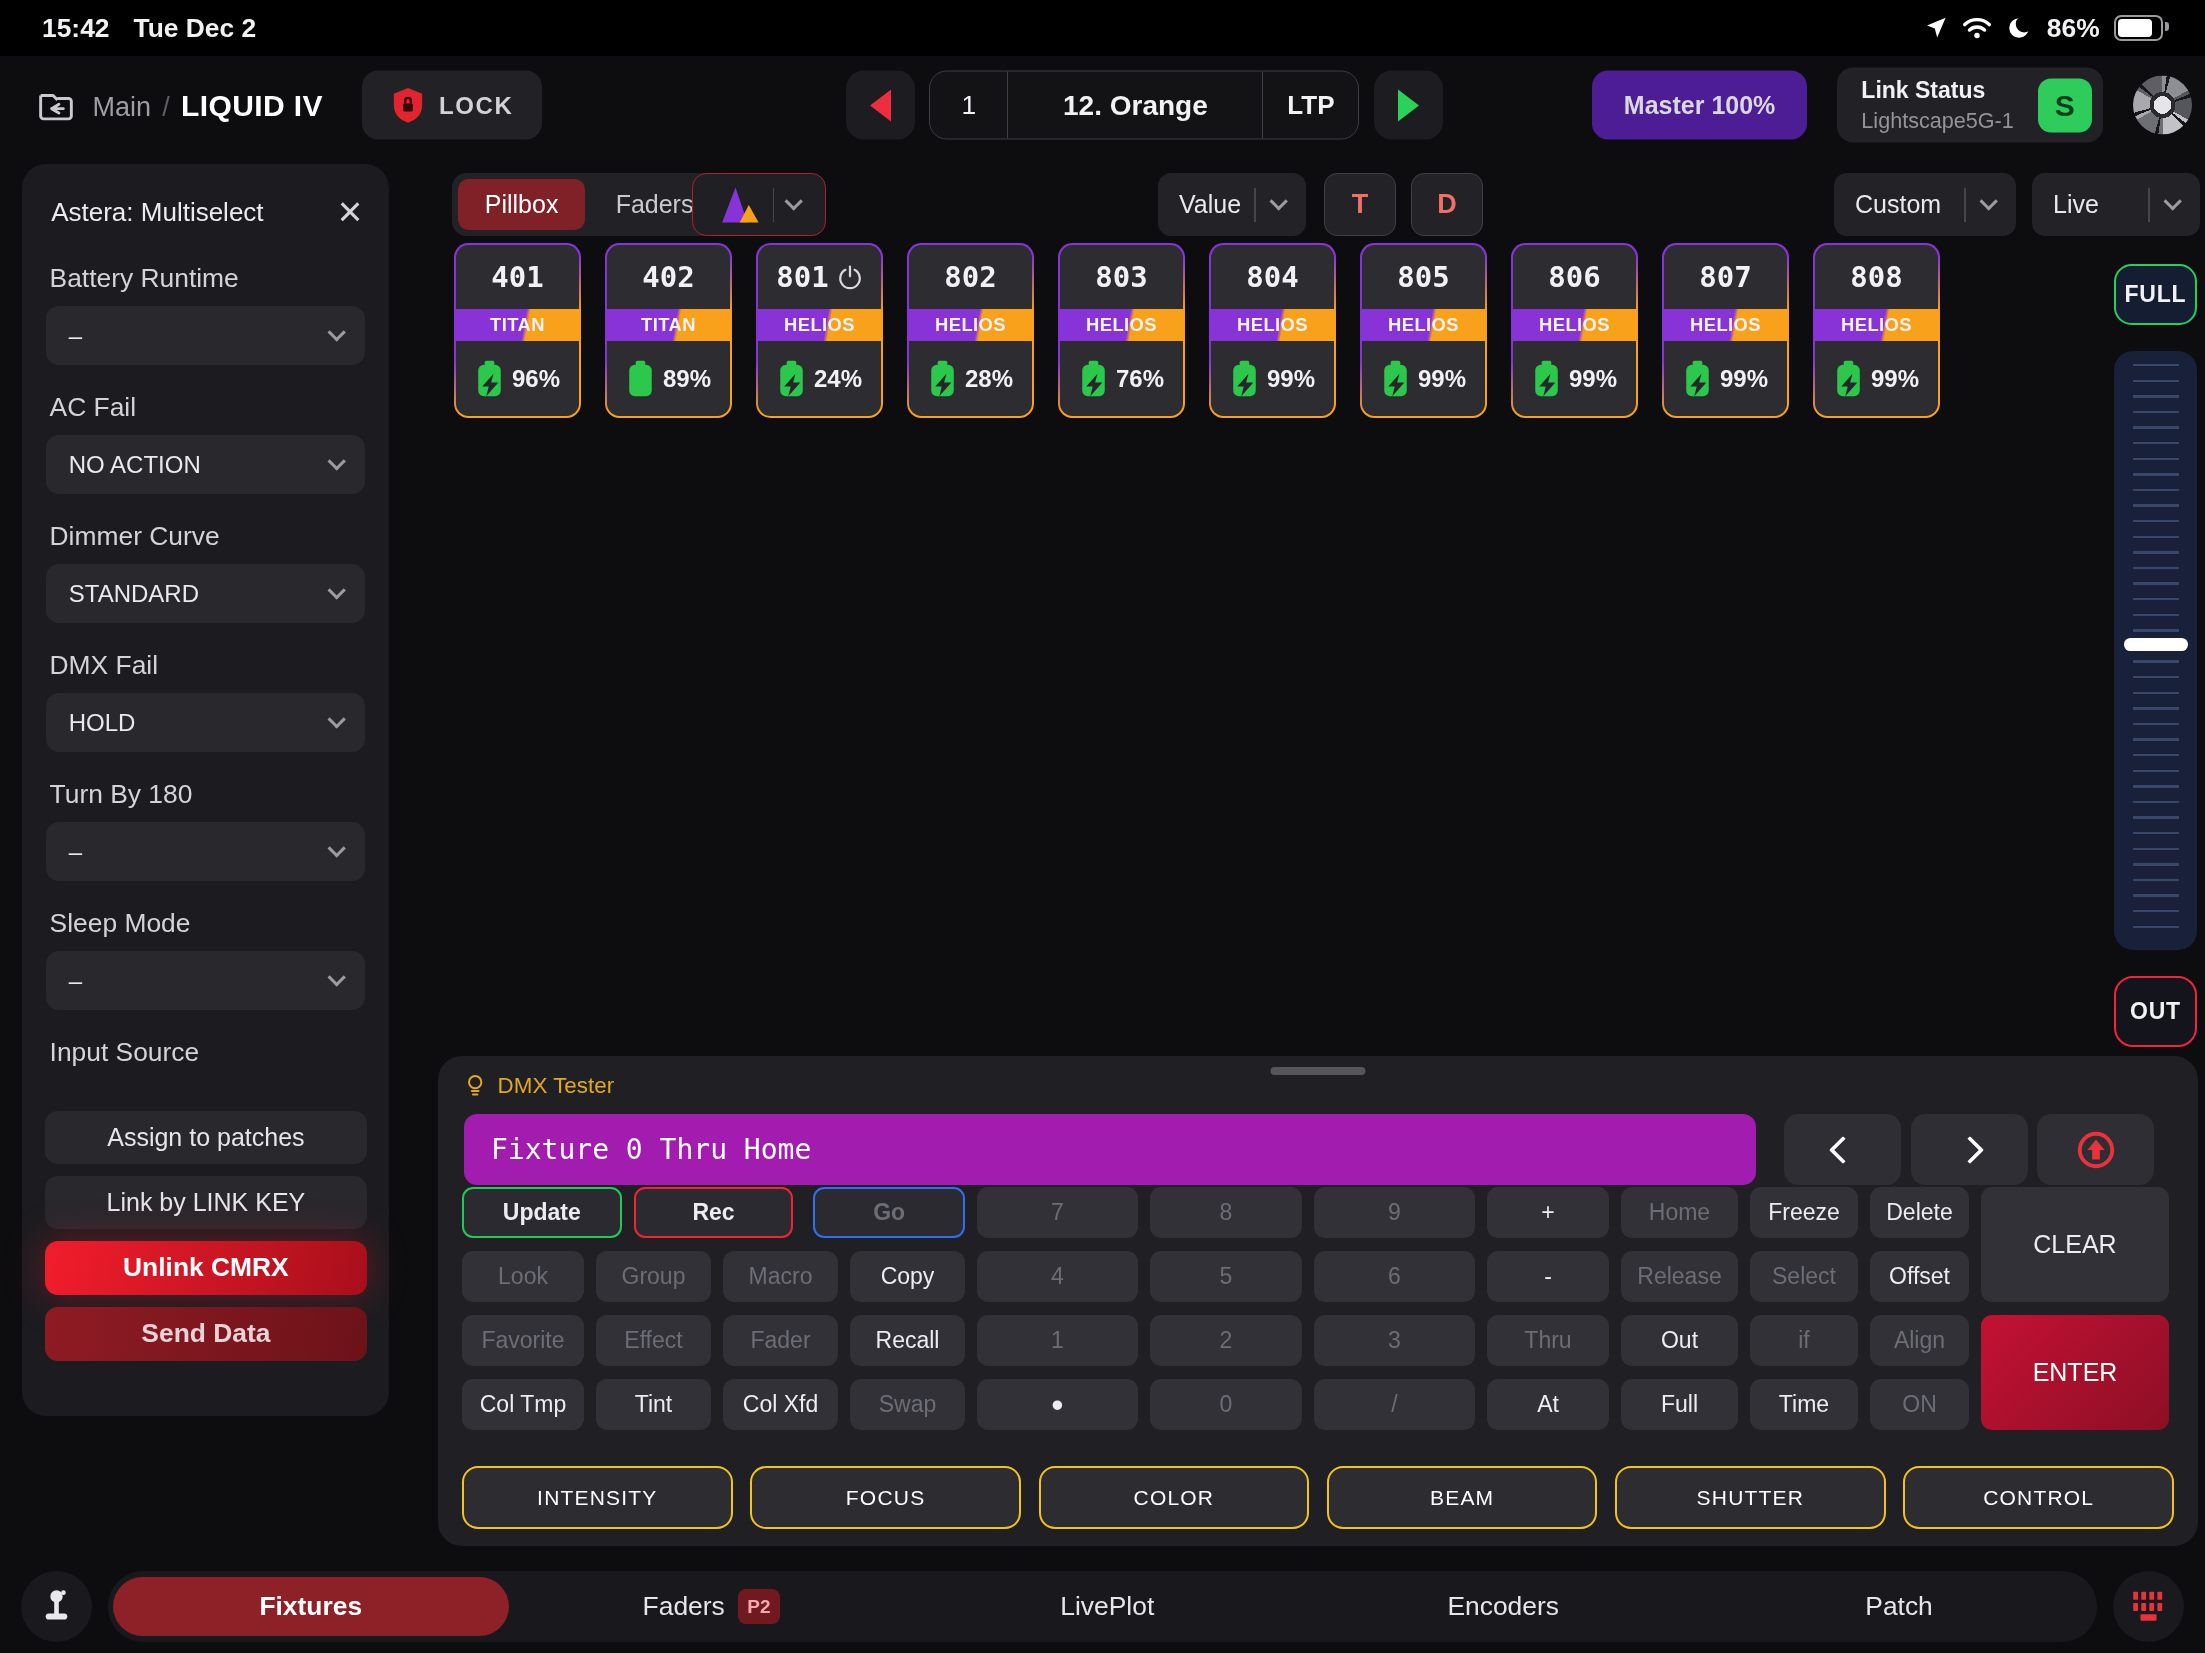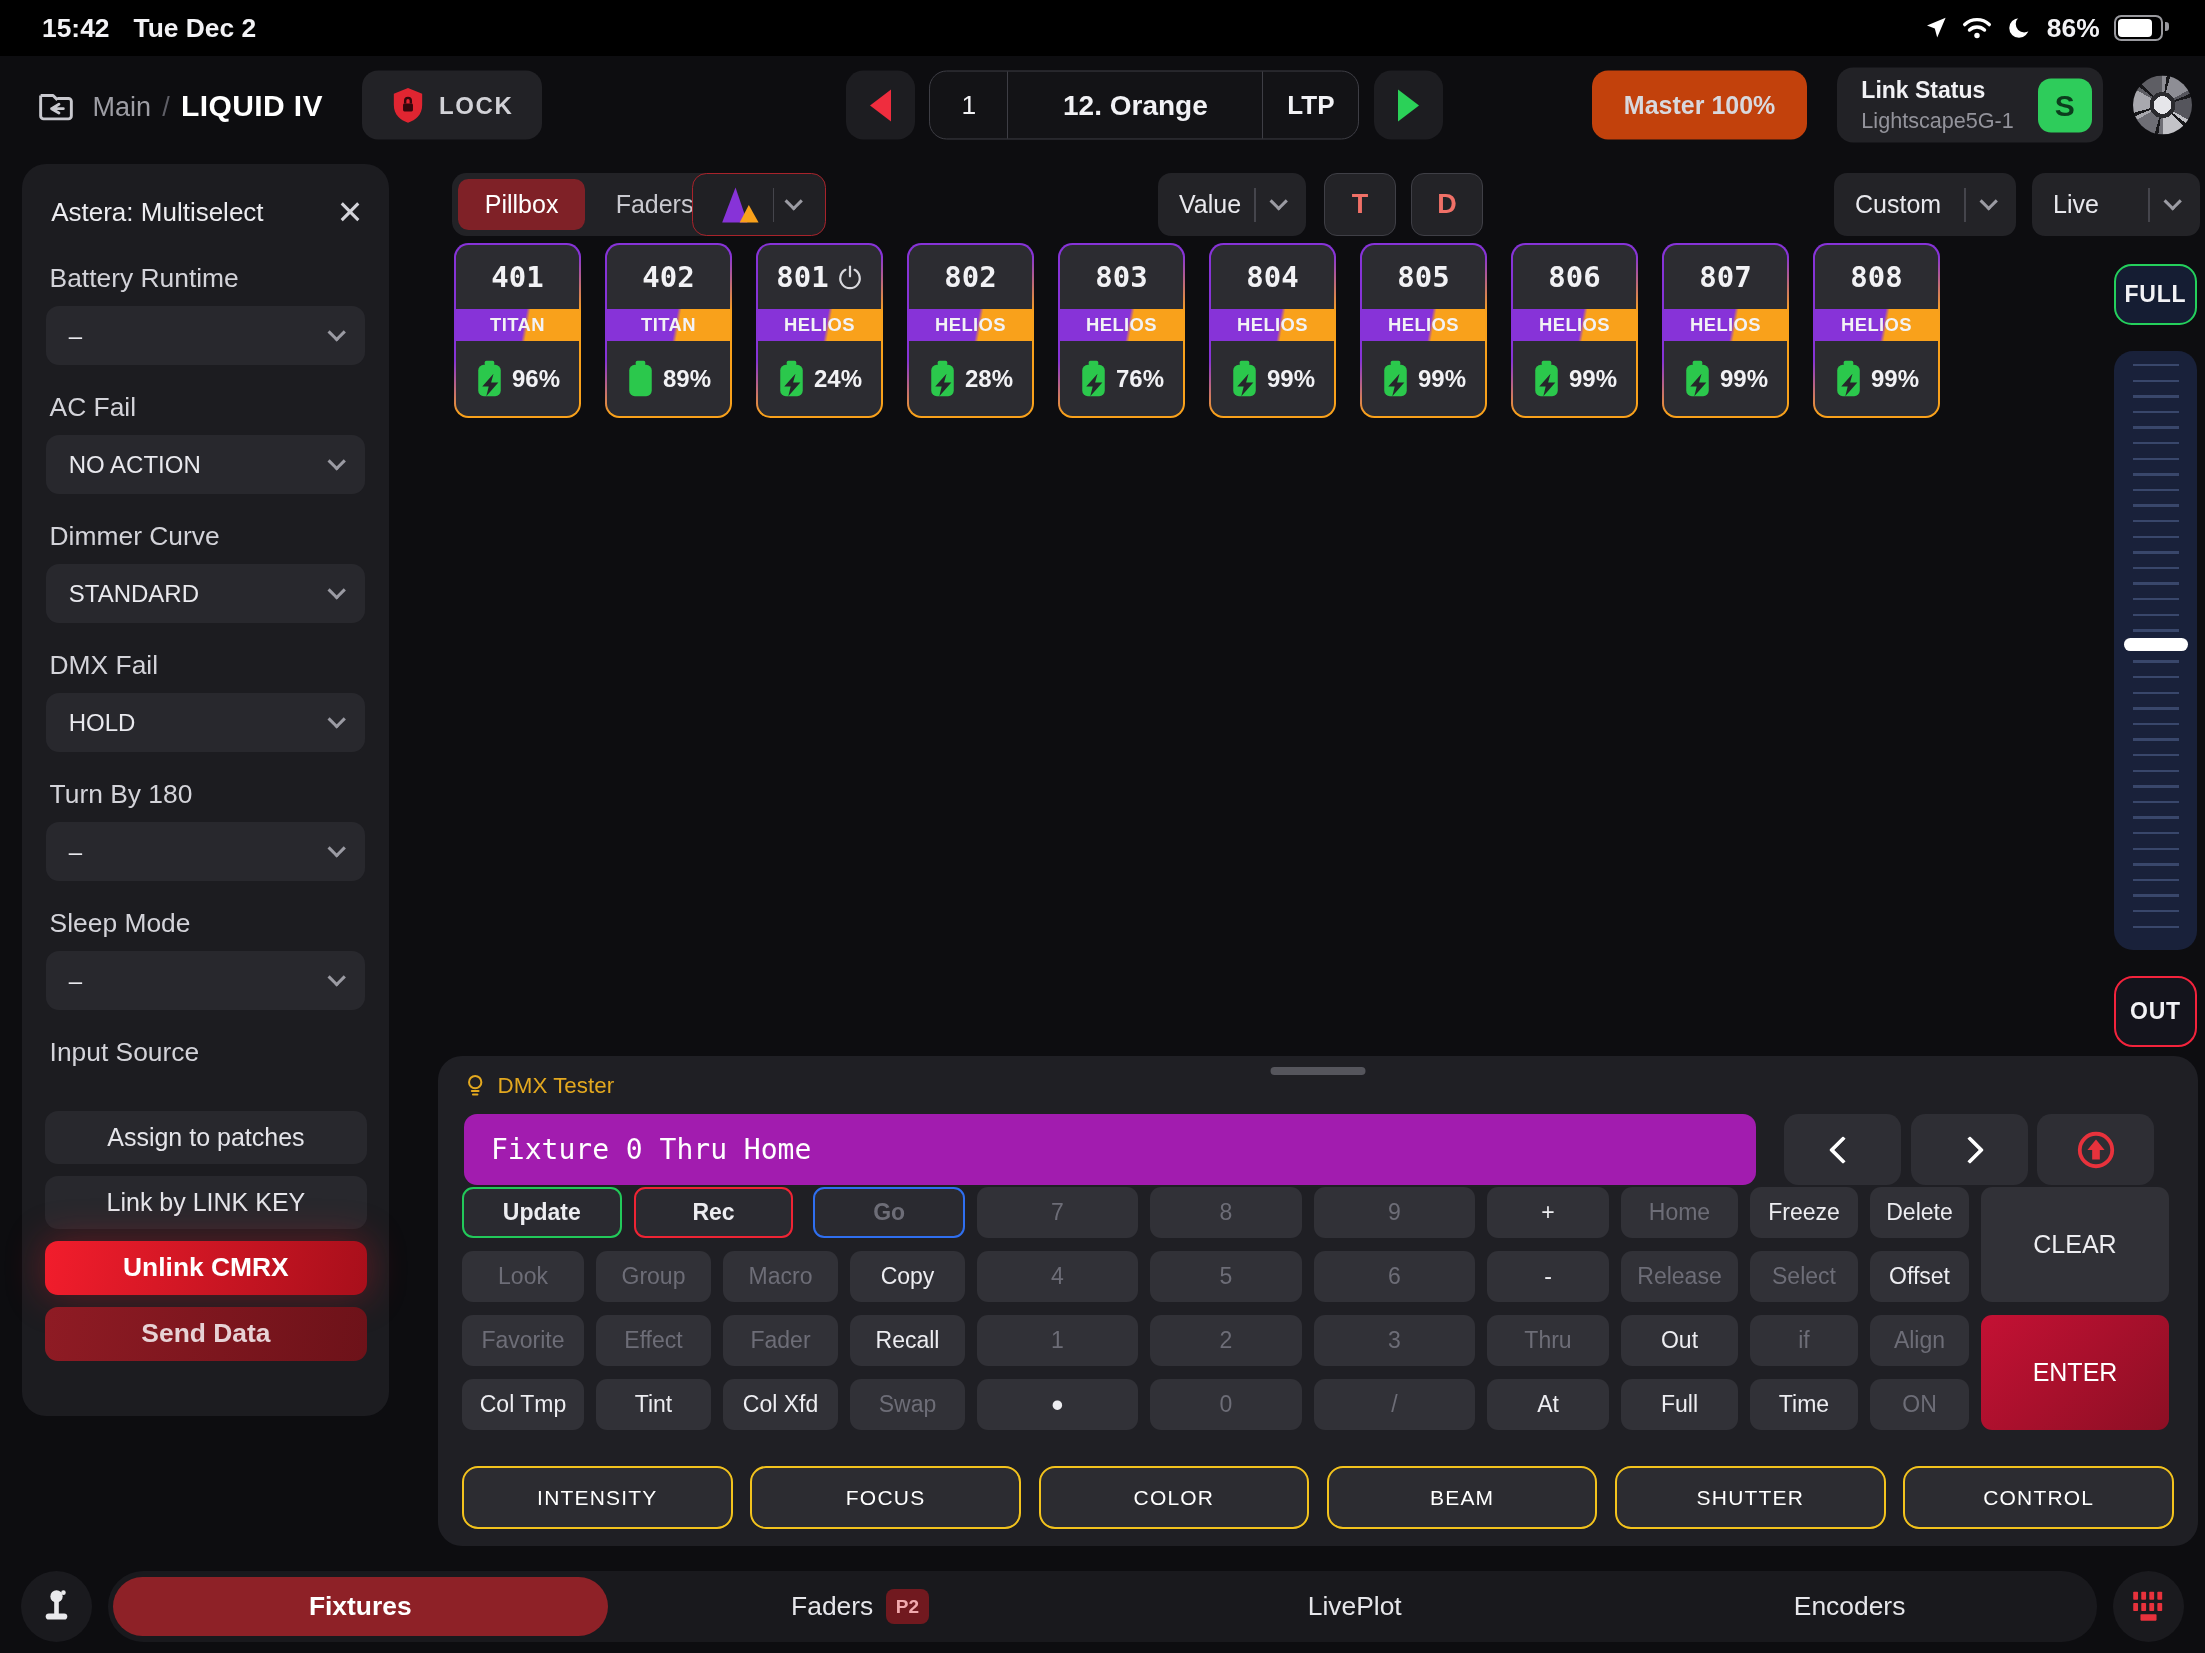--- a/index.html
+++ b/index.html
@@ -26,21 +26,21 @@
   .h-center{position:absolute;left:838px;top:50%;transform:translateY(-50%);display:flex;align-items:center;gap:14.4px;}
   .pbtn{width:69px;height:69px;background:#1d1d21;border-radius:17.6px;display:flex;align-items:center;justify-content:center;}
   .tri-l{width:0;height:0;border-top:16px solid transparent;border-bottom:16px solid transparent;border-right:21.6px solid #ef2d3e;}
   .tri-r{width:0;height:0;border-top:16px solid transparent;border-bottom:16px solid transparent;border-left:21.6px solid #2bd158;}
   .cue{display:flex;align-items:center;height:69px;border:1.6px solid #3e3e45;border-radius:17.6px;box-sizing:border-box;background:#131316;}
   .cue-num{width:77px;text-align:center;font-size:26.4px;}
   .cue-name{min-width:256px;height:100%;padding:0 32px;display:flex;align-items:center;justify-content:center;
             font-size:28px;font-weight:700;border-left:1.6px solid #3e3e45;border-right:1.6px solid #3e3e45;box-sizing:border-box;}
   .cue-mode{width:95px;text-align:center;font-size:26px;font-weight:700;}
   .h-right{position:absolute;right:13px;top:50%;transform:translateY(-50%);display:flex;align-items:center;gap:30px;}
-  .master{height:69px;padding:0 32px;background:#c2410c;border-radius:16px;display:flex;align-items:center;
+  .master{height:69px;padding:0 32px;background:#4c1d95;border-radius:16px;display:flex;align-items:center;
           font-size:25px;font-weight:700;color:#d8d8dd;}
   .linkcard{height:75px;background:#222226;border-radius:16px;display:flex;align-items:center;gap:24px;padding:0 11.2px 0 24px;}
   .link-title{font-size:23px;font-weight:700;}
   .link-net{font-size:21.6px;color:#93939b;margin-top:4px;}
   .sbadge{width:54px;height:54px;background:#2ecc5b;border-radius:13px;display:flex;align-items:center;justify-content:center;
           font-size:30px;font-weight:800;color:#0c3d1d;}
   .wheel{width:59px;height:59px;border-radius:50%;
     background:
       radial-gradient(circle,#e6e6ea 0 8.8px,#2a2a2e 8.8px 13px,rgba(0,0,0,0) 13px),
       repeating-conic-gradient(from 8deg,#17171a 0deg 7deg,rgba(0,0,0,0) 7deg 60deg),
@@ -573,20 +573,23 @@
         <div class="nav-item">
           <span>Faders</span>
           <span class="p2">P2</span>
         </div>
         <div class="nav-item">
           <span>LivePlot</span>
         </div>
         <div class="nav-item">
           <span>Encoders</span>
         </div>
+        <div class="nav-item">
+          <span>Patch</span>
+        </div>
       </div>
     <div class="nav-circle">
       <svg width="37" height="34" viewBox="0 0 46 42">
           <g fill="#e8323c">
             <rect x="4" y="2" width="6" height="10" rx="1"></rect>
             <rect x="14" y="2" width="6" height="10" rx="1"></rect>
             <rect x="24" y="2" width="6" height="10" rx="1"></rect>
             <rect x="34" y="2" width="6" height="10" rx="1"></rect>
             <rect x="4" y="16" width="6" height="10" rx="1"></rect>
             <rect x="14" y="16" width="6" height="10" rx="1"></rect>

